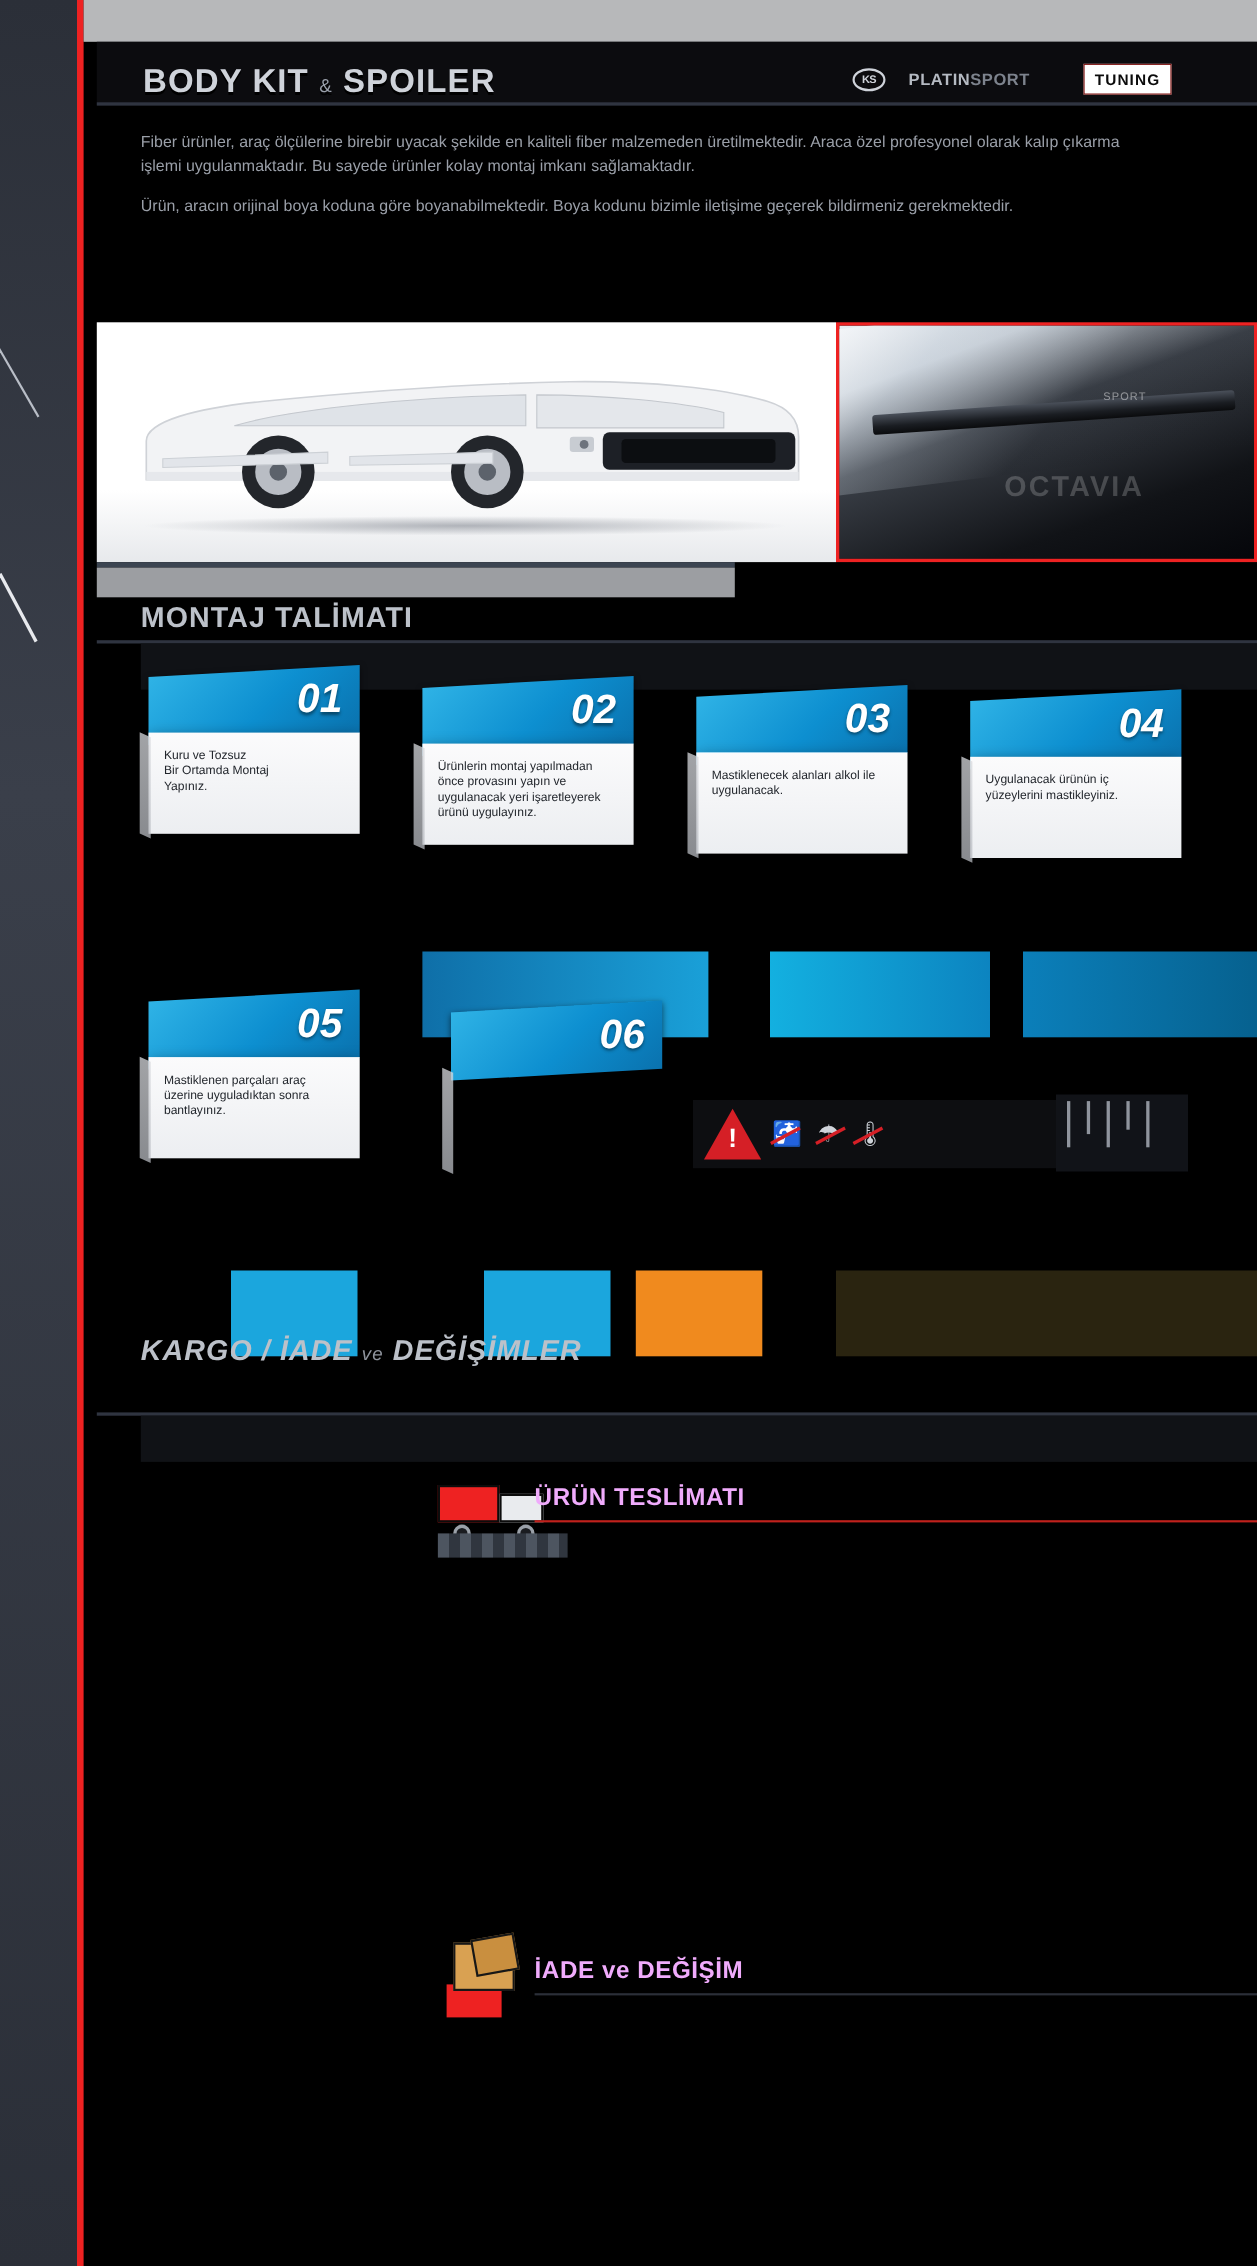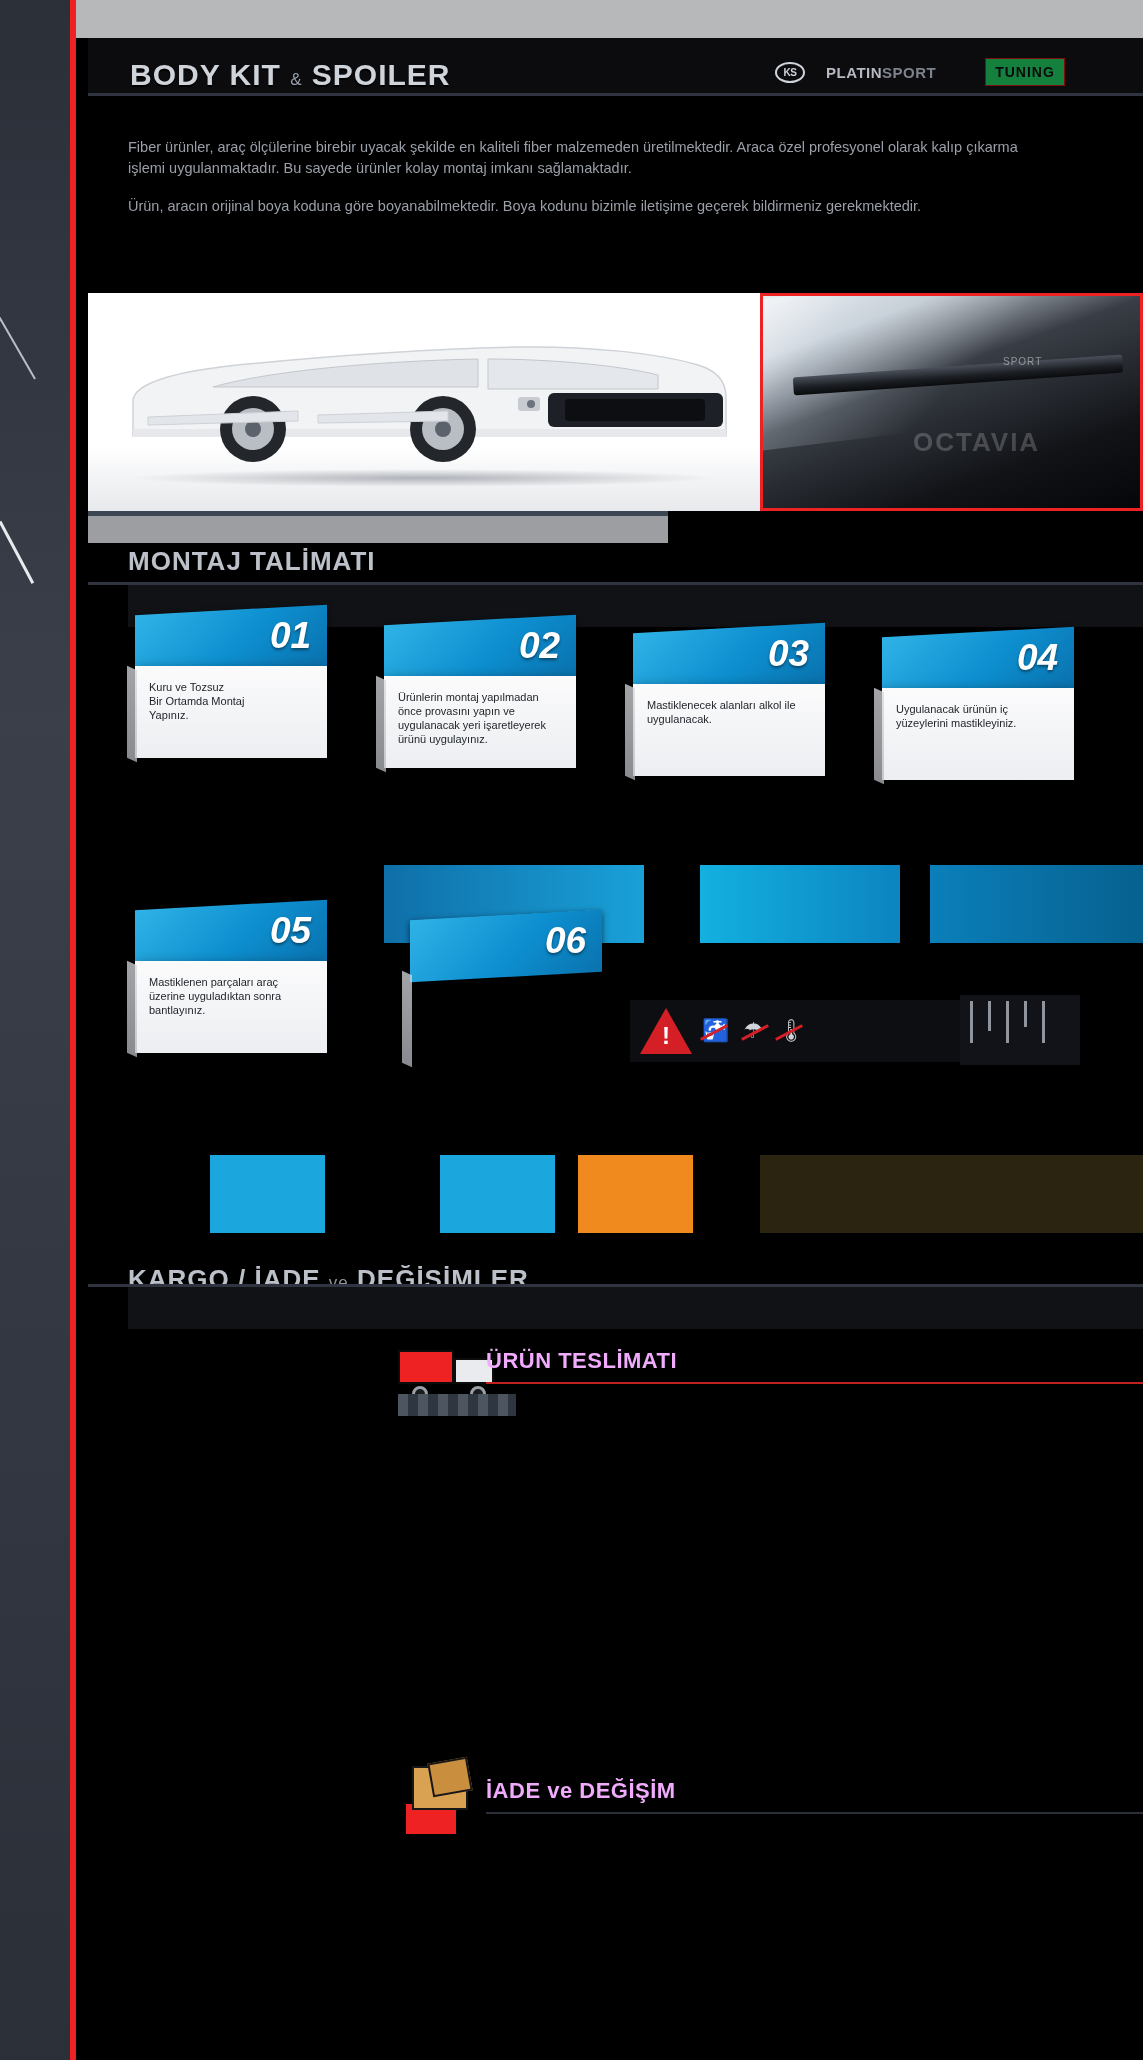--- a/index.html
+++ b/index.html
@@ -95,37 +95,37 @@
   }
   .logo-ks .wordmark {
     font-size: 15px; font-weight: bold; color: #b5bac2;
     letter-spacing: 0.5px;
   }
   .logo-ks .wordmark i { color: #7d838d; font-style: normal; }
   .logo-red {
     position: absolute;
     left: 985px; top: 58px;
     width: 78px; height: 26px;
-    background: #15803d;
+    background: #ffffff;
     display: flex; align-items: center; justify-content: center;
     font-size: 14px; font-weight: bold; color: #0b0b0b;
     letter-spacing: 1px;
     border: 1px solid #7d0e0c;
   }
 
   
   .intro {
     position: absolute;
     left: 128px; top: 120px;
     width: 930px;
     font-size: 14.5px;
     line-height: 21px;
     color: #9a9fa8;
   }
-  .intro p { margin: 17px 0 16px 0; }
+  .intro p { margin: 0 0 16px 0; }
 
   
   .strip {
     position: absolute;
     left: 88px; top: 293px;
     width: 1055px; height: 218px;
     background: #0a0a0c;
   }
   .car-photo {
     position: absolute;
@@ -539,21 +539,21 @@
     <div class="bar" style="left:46px; top:6px; height:42px;"></div>
     <div class="bar" style="left:64px; top:6px; height:26px;"></div>
     <div class="bar" style="left:82px; top:6px; height:42px;"></div>
   </div>
 
   <div class="block" style="left:210px; top:1155px; width:115px; background:#1ba6dd;"></div>
   <div class="block" style="left:440px; top:1155px; width:115px; background:#1ba6dd;"></div>
   <div class="block" style="left:578px; top:1155px; width:115px; background:#f08a1e;"></div>
   <div class="block" style="left:760px; top:1155px; width:383px; background:#2a2410;"></div>
 
-  <div class="sec-title" style="left:128px; top:1264px;">
+  <div class="sec-title" style="left:128px; top:1212px;font-style:italic;">
     <span>KARGO</span>
     <span>/</span>
     <span>İADE</span>
     <span style="font-size:17px;font-weight:normal;color:#8e939c;">ve</span>
     <span>DEĞİŞİMLER</span>
   </div>
   <div class="sec-rule" style="left:88px; top:1284px; width:1055px;"></div>
   <div class="sec-panel" style="left:128px; top:1287px; width:1015px; height:42px;"></div>
 
   <div class="truck-icon">

